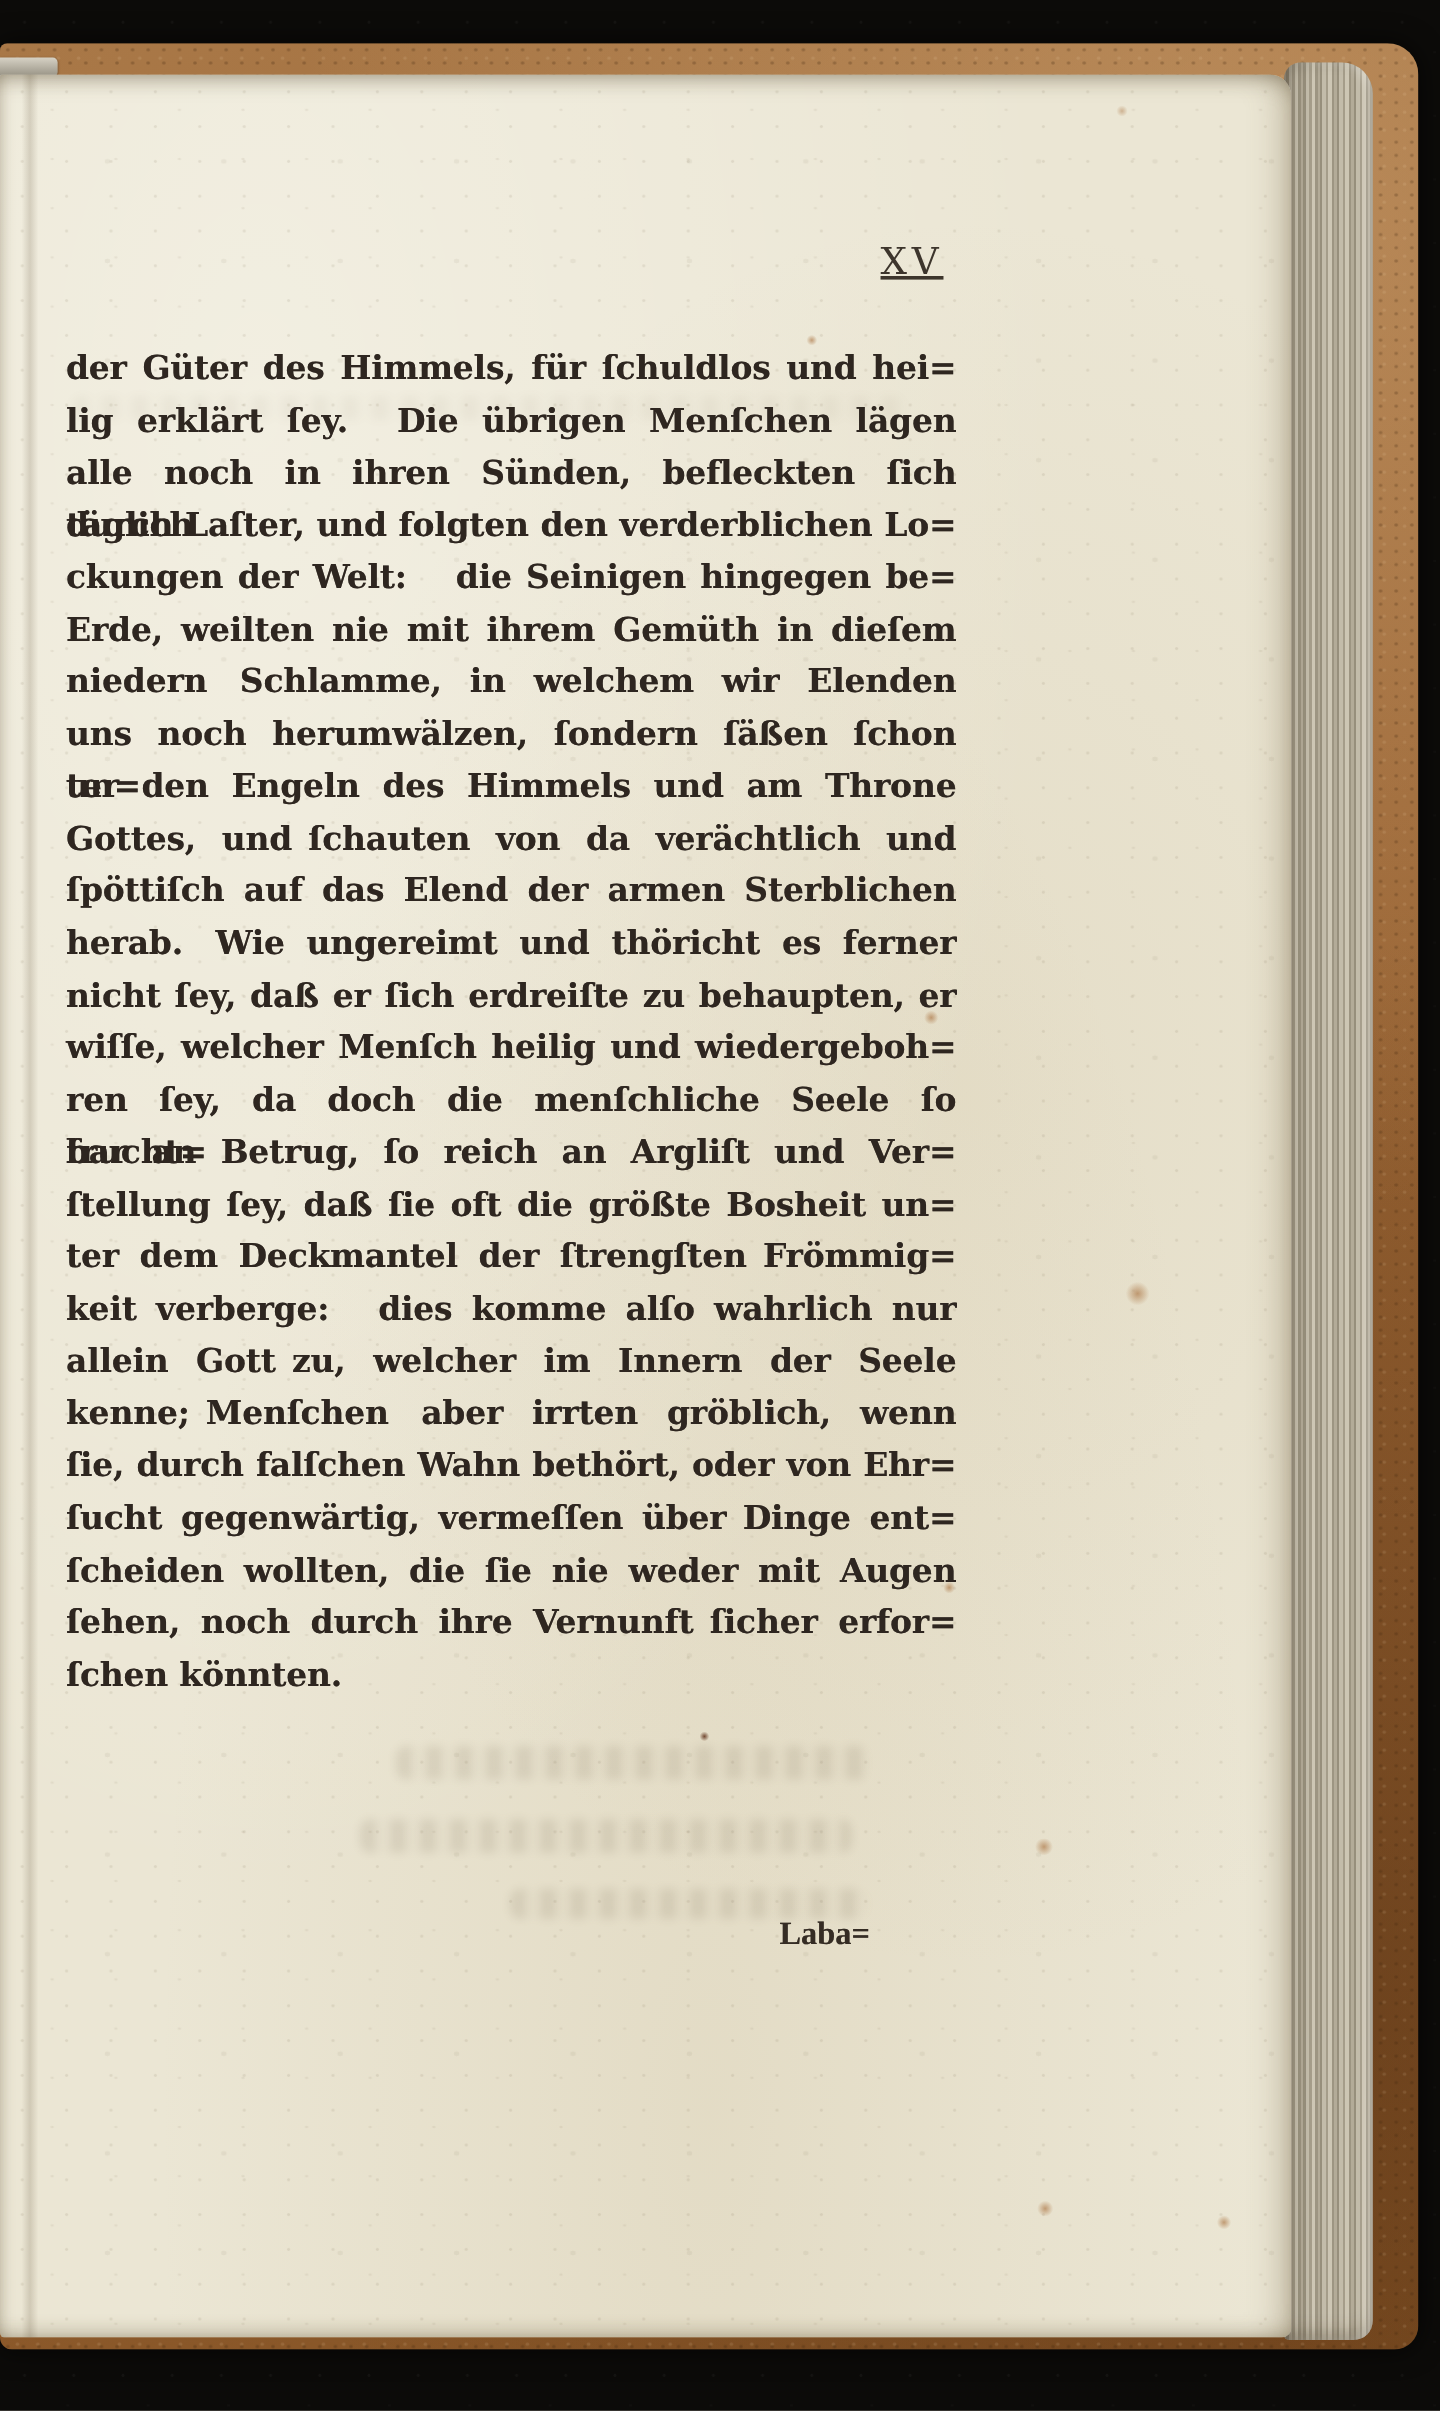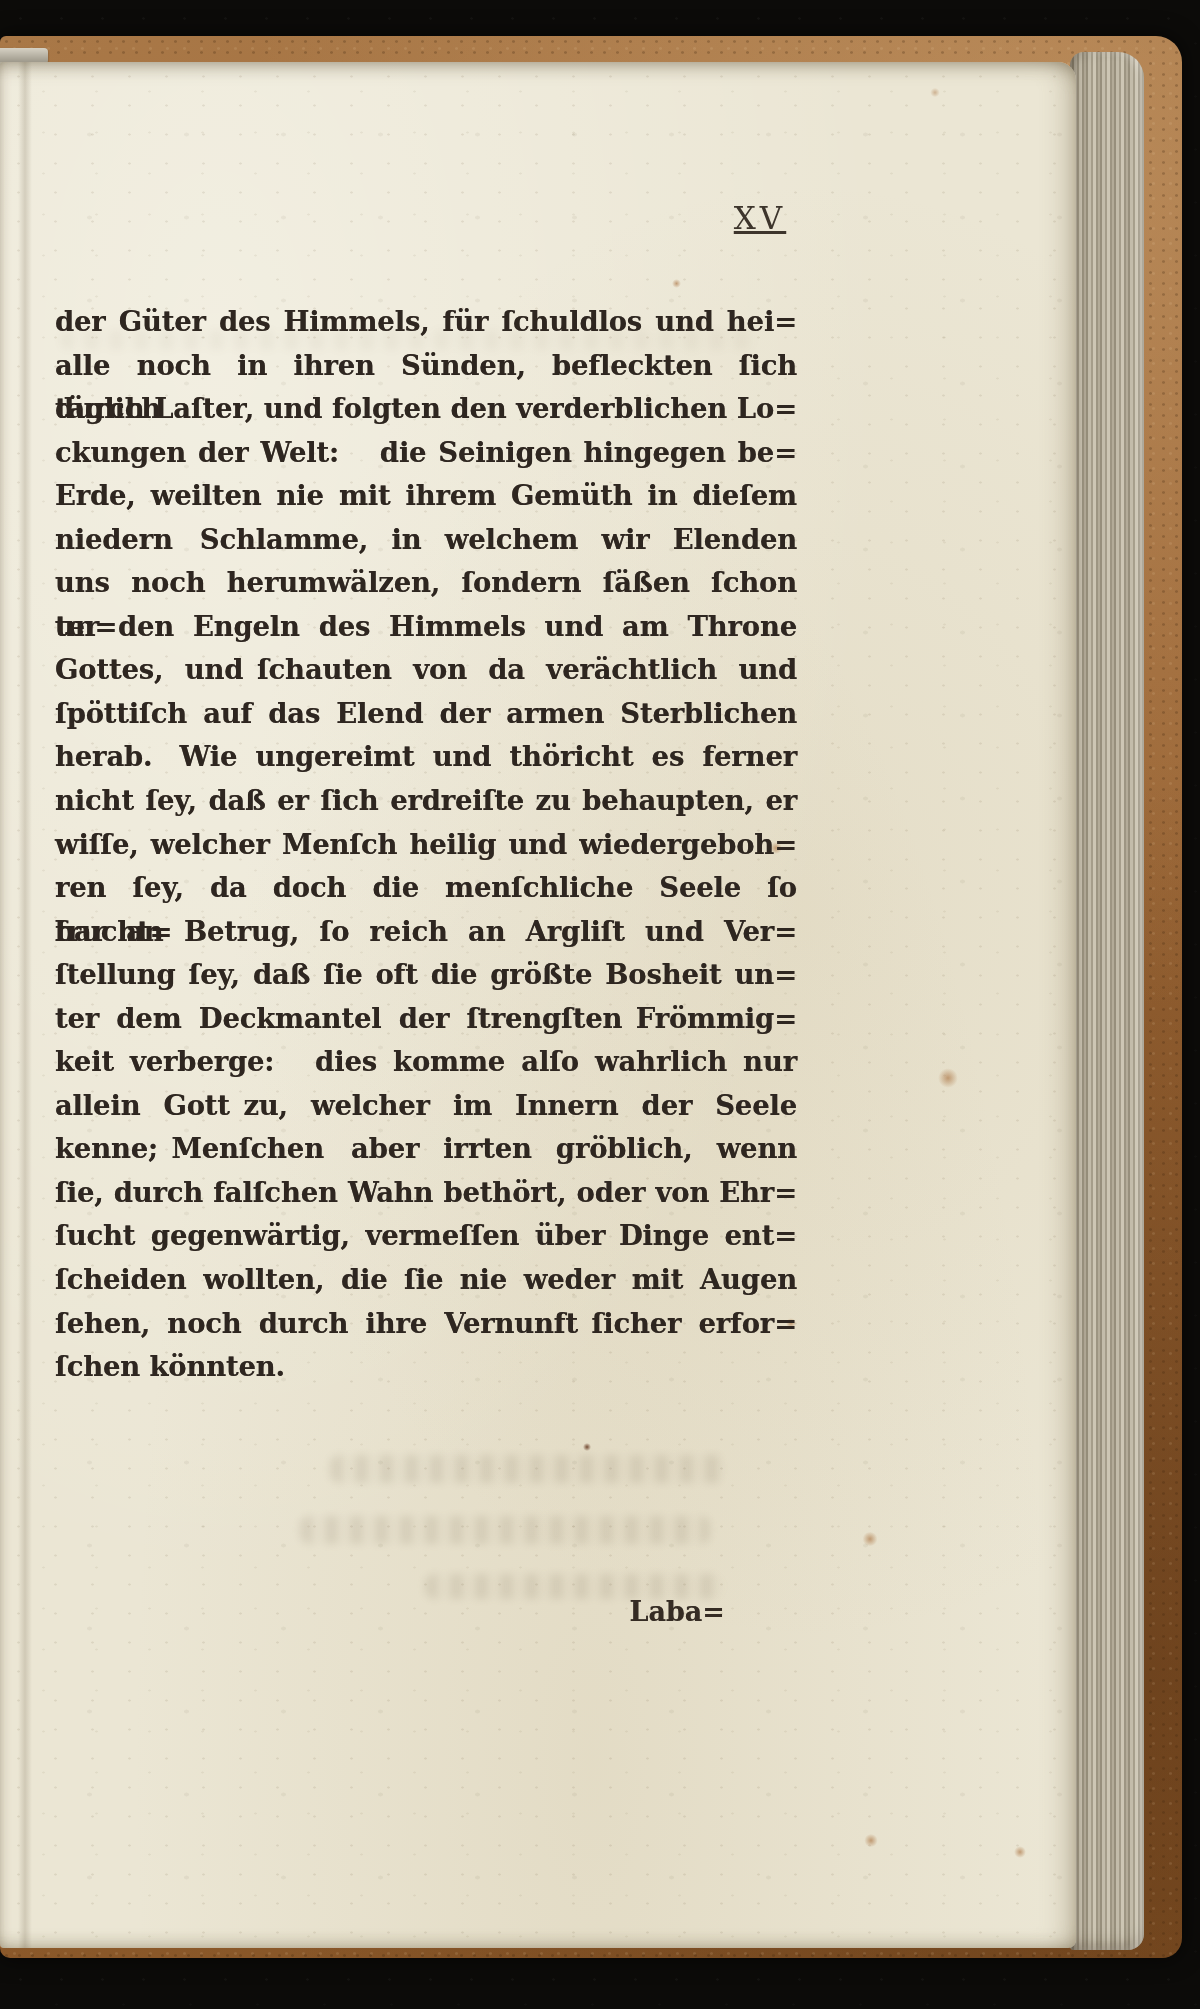--- a/index.html
+++ b/index.html
@@ -88,39 +88,40 @@
   }
   
   .page-number{
     position:absolute;left:705px;top:200px;width:110px;
     text-align:center;
     font-size:31px;font-weight:400;letter-spacing:4px;
     color:#3d352c;
     text-decoration:underline;
   }
   .text-block{
-    position:absolute;left:55px;top:300px;width:742px;
+    position:absolute;left:55px;top:286px;width:742px;
     color:#2e2620;
     font-weight:700;
     font-size:27.5px;
     letter-spacing:-0.2px;
   }
   .line{
     height:43.55px;line-height:43.55px;
     text-align:justify;
     -moz-text-align-last:justify;
     text-align-last:justify;
     text-shadow:0 0 0.5px rgba(46,38,32,0.6);
   }
   .line:last-child{text-align-last:left;-moz-text-align-last:left;}
   .catchword{
     position:absolute;left:555px;top:1596px;width:170px;
     text-align:right;
     color:#352c24;font-weight:700;font-size:27px;
     text-shadow:0 0 0.5px rgba(46,38,32,0.6);
+    font-family:Liberation Serif, serif;
   }
   
   .ghost{
     position:absolute;height:28px;border-radius:9px;
     background:repeating-linear-gradient(90deg,
       rgba(110,95,70,0.30) 0 13px, rgba(110,95,70,0.04) 13px 25px);
     filter:blur(4px);opacity:0.45;
   }
   .ghost.g1{left:330px;top:1455px;width:395px;}
   .ghost.g2{left:300px;top:1516px;width:410px;}
@@ -169,20 +170,21 @@
   <div class="stain s6"></div>
   <div class="stain s7"></div>
   <div class="stain s8"></div>
   <div class="stain s9 dark"></div>
 
   <div class="page-number">XV</div>
 
   <div class="text-block">
 
   <div class="line">der Güter des Himmels, für ſchuldlos und hei=</div>
+      <div class="line">lig erklärt ſey.  Die übrigen Menſchen lägen</div>
       <div class="line">alle noch in ihren Sünden, befleckten ſich täglich</div>
       <div class="line">durch Laſter, und folgten den verderblichen Lo=</div>
       <div class="line">ckungen der Welt:  die Seinigen hingegen be=</div>
       <div class="line">Erde, weilten nie mit ihrem Gemüth in dieſem</div>
       <div class="line">niedern  Schlamme, in welchem wir Elenden</div>
       <div class="line">uns noch herumwälzen, ſondern ſäßen ſchon un=</div>
       <div class="line">ter den Engeln des Himmels und am Throne</div>
       <div class="line">Gottes, und ſchauten von da verächtlich und</div>
       <div class="line">ſpöttiſch auf das Elend der armen Sterblichen</div>
       <div class="line">herab.  Wie ungereimt und thöricht es ferner</div>

